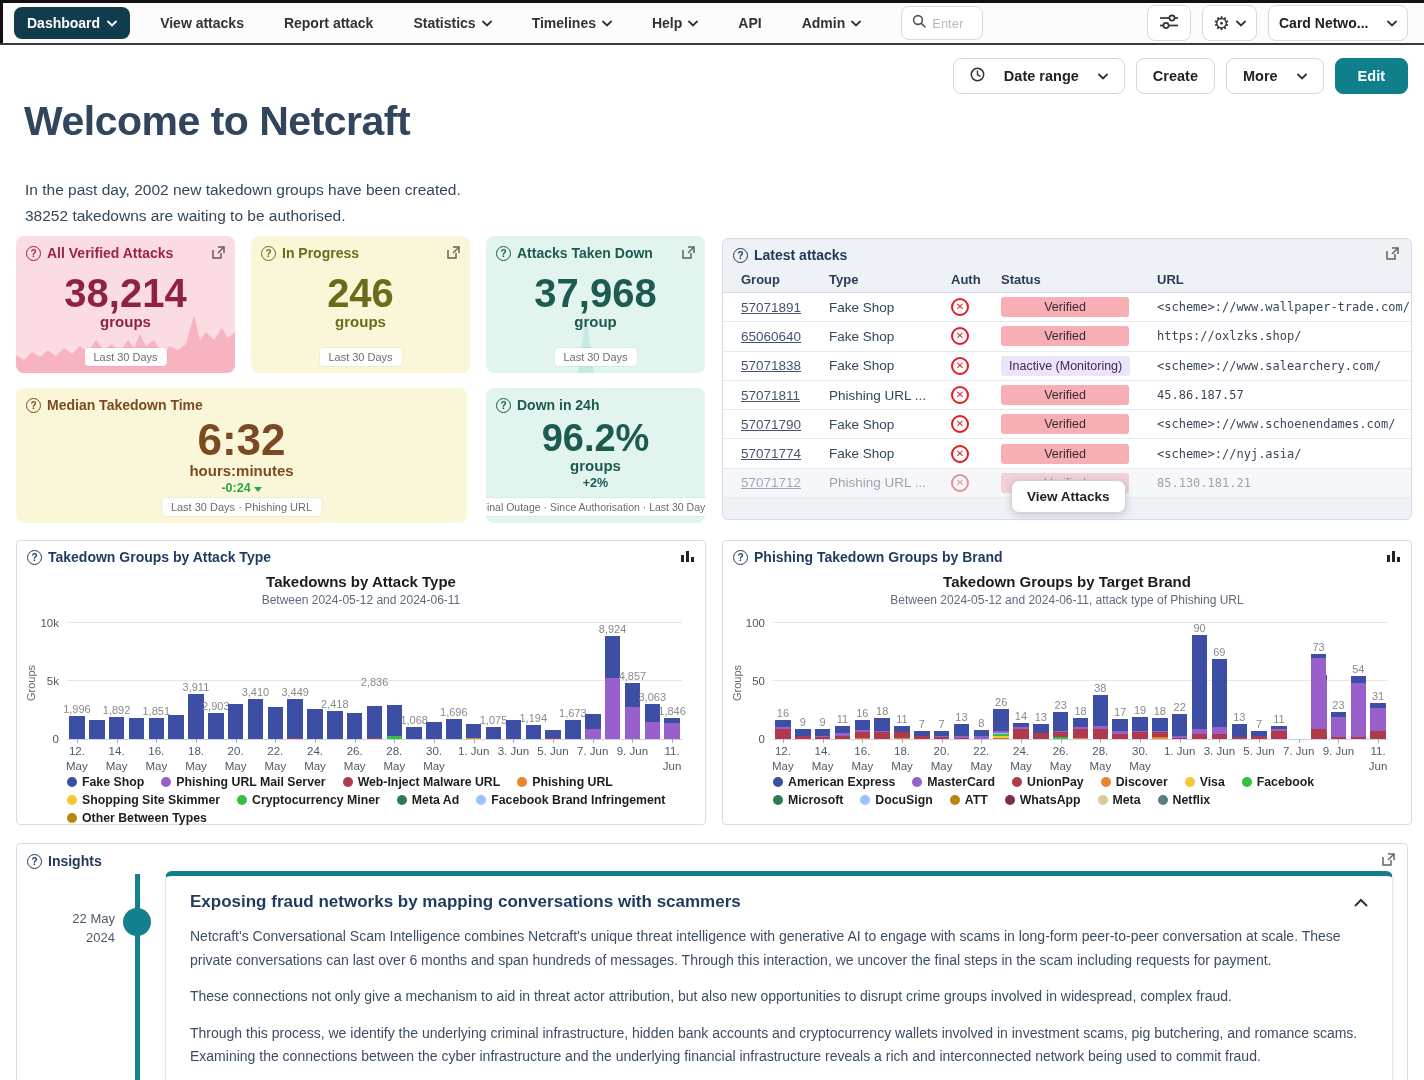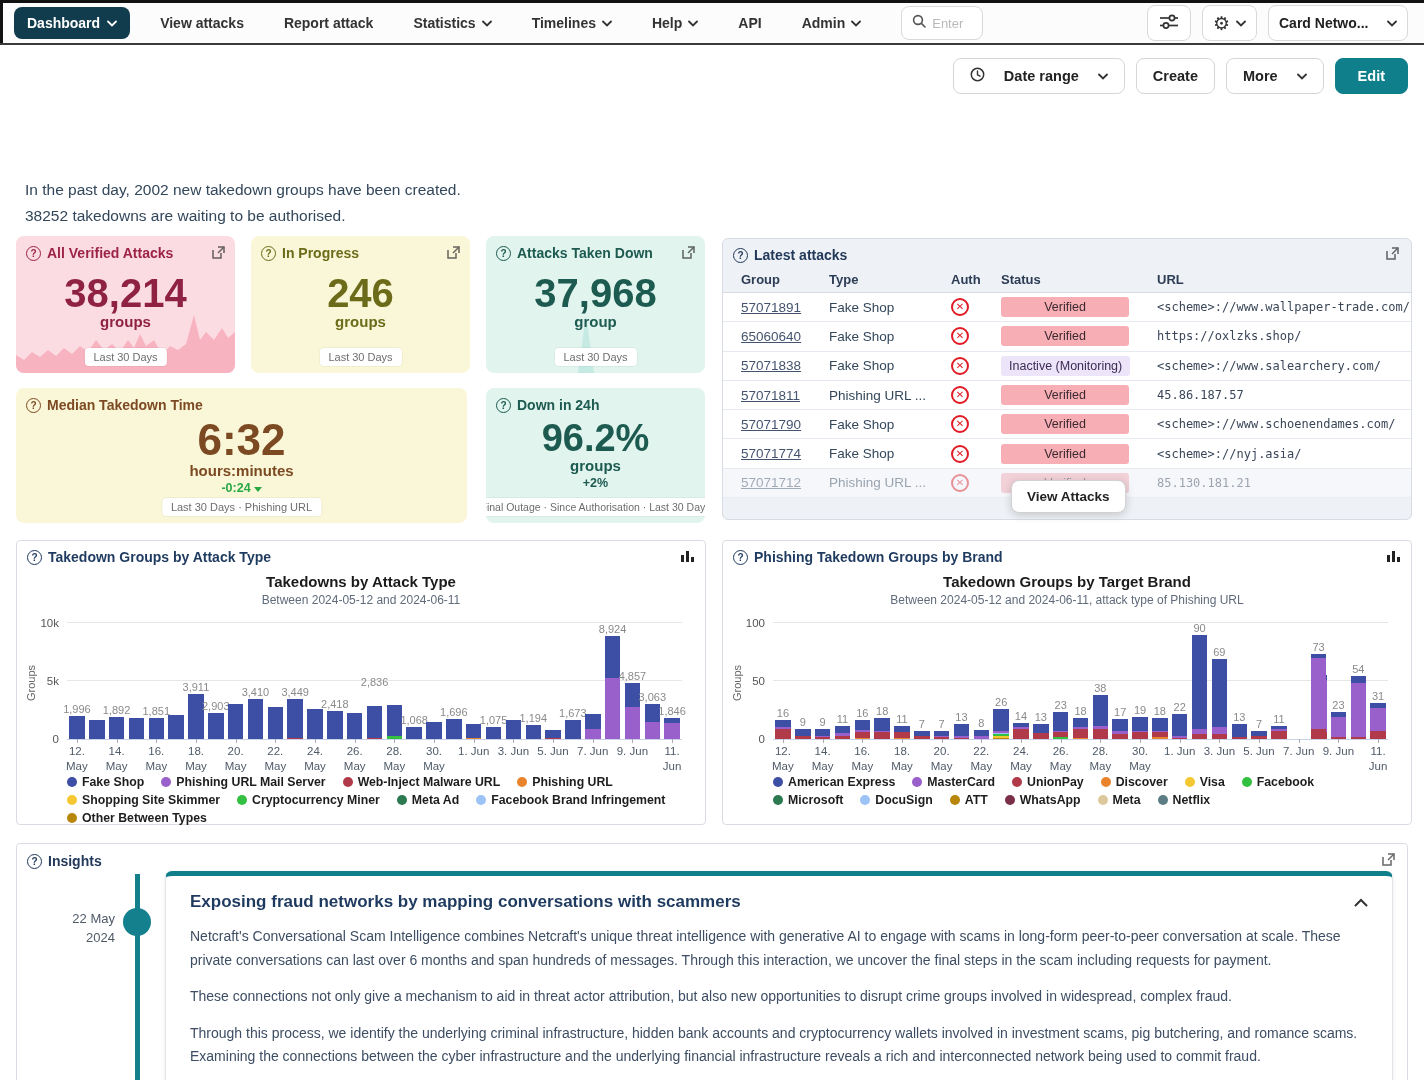--- a/index.html
+++ b/index.html
@@ -237,20 +237,21 @@
           <svg width="10" height="7" viewBox="0 0 10 7">
             <polyline points="1,1.5 5,5.5 9,1.5" fill="none" stroke="#333" stroke-width="1.8" stroke-linecap="round"></polyline>
           </svg>
         </span>
     </div>
     <div class="btn primary">
         <span>Edit</span>
       </div>
   </div>
 
+  <h1 class="page-title">Welcome to Netcraft</h1>
   <div class="intro">
     <div>In the past day, 2002 new takedown groups have been created.</div>
     <div>38252 takedowns are waiting to be authorised.</div>
   </div>
 
   <div class="card pink card1">
     <svg class="spark" width="219" height="64" viewBox="0 0 219 64">
         <path d="M0,64 L0,46 L8,51 L16,43 L24,48 L32,41 L40,47 L48,39 L56,45 L64,37 L72,43 L80,31 L88,41 L96,35 L104,43 L112,31 L118,39 L124,25 L130,37 L138,31 L146,46 L154,37 L162,41 L170,35 L178,6 L184,31 L190,23 L198,31 L206,19 L212,29 L219,23 L219,64 Z" fill="#f7b3c0"></path>
       </svg>
     <div class="head">

